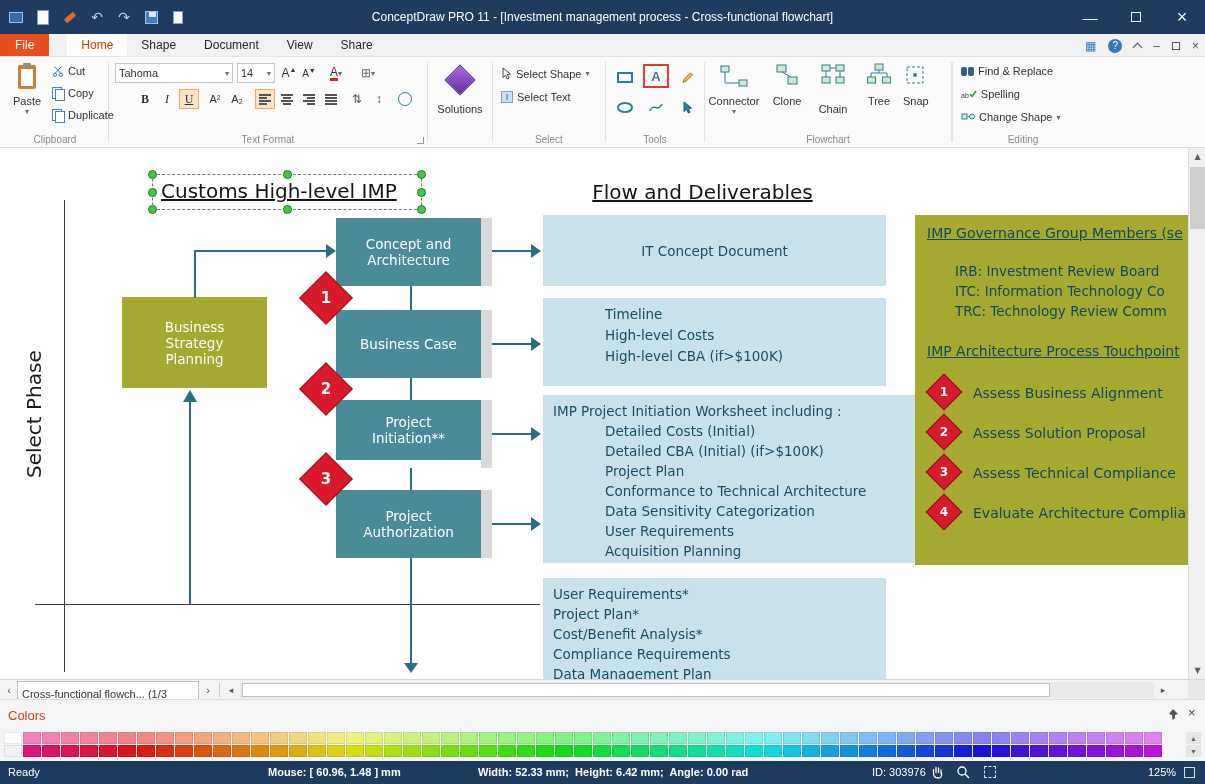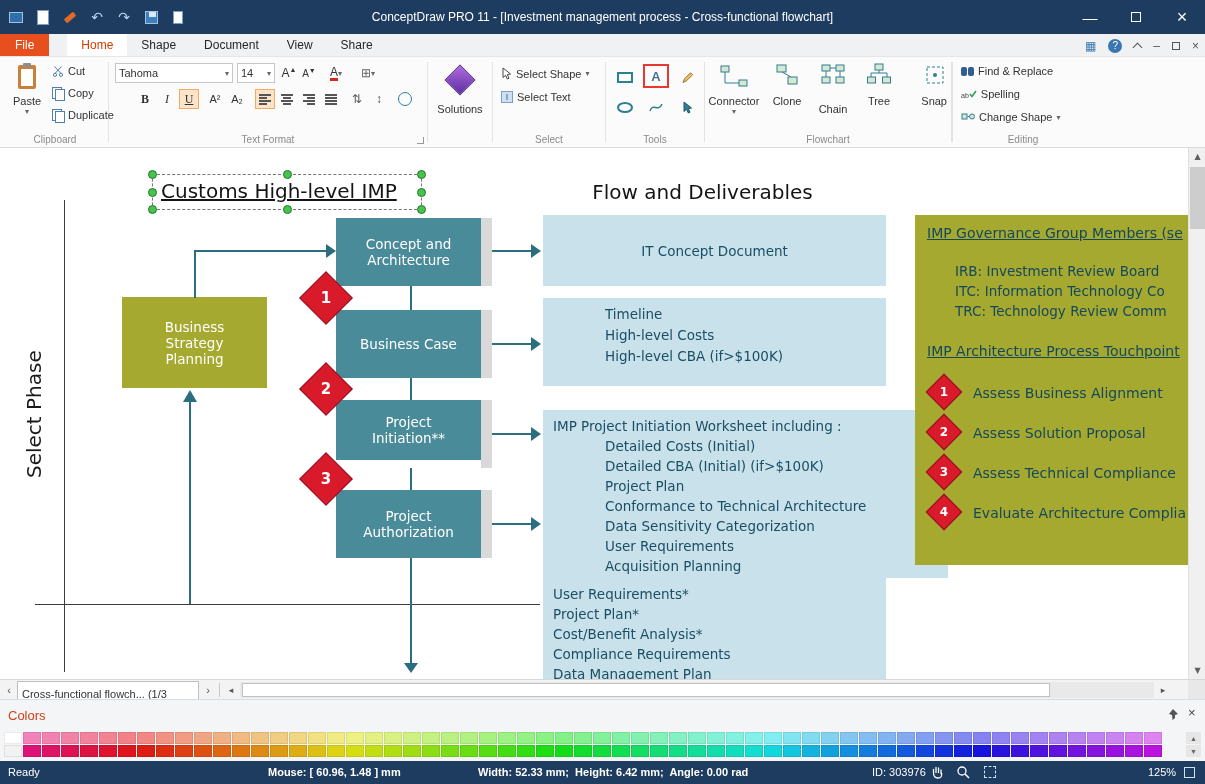--- a/index.html
+++ b/index.html
@@ -334,21 +334,21 @@
       </div>
       <div class="abs" style="left:152px;top:6px;width:44px;display:flex;flex-direction:column;align-items:center">
         <svg width="24" height="24" viewBox="0 0 24 24">
             <rect x="8" y="1" width="8" height="6" fill="#d8e8d0" stroke="#2e7f93"></rect>
             <path d="M12 7 V10 M4 10 H20 M4 10 V14 M20 10 V14" stroke="#2e7f93" fill="none"></path>
             <rect x="0.5" y="14" width="8" height="6" fill="#d8e8d0" stroke="#2e7f93"></rect>
             <rect x="15.5" y="14" width="8" height="6" fill="#d8e8d0" stroke="#2e7f93"></rect>
           </svg>
         <span class="rbtn" style="margin-top:8px">Tree</span>
       </div>
-      <div class="abs" style="left:198px;top:6px;width:44px;display:flex;flex-direction:column;align-items:flex-end">
+      <div class="abs" style="left:198px;top:6px;width:44px;display:flex;flex-direction:column;align-items:flex-start">
         <svg width="24" height="24" viewBox="0 0 24 24">
             <rect x="4" y="4" width="16" height="16" fill="none" stroke="#2e7f93" stroke-dasharray="3 2"></rect>
             <circle cx="12" cy="12" r="2" fill="#2e7f93"></circle>
           </svg>
         <span class="rbtn" style="margin-top:8px">Snap</span>
       </div>
       <div class="rg-label">Flowchart</div>
     </div>
     <div class="rdiv"></div>
 
@@ -392,21 +392,21 @@
       <span class="handle" style="left:-5px;top:-5px"></span>
       <span class="handle" style="left:130px;top:-5px"></span>
       <span class="handle" style="right:-5px;top:-5px"></span>
       <span class="handle" style="left:-5px;top:13px"></span>
       <span class="handle" style="right:-5px;top:13px"></span>
       <span class="handle" style="left:-5px;bottom:-5px"></span>
       <span class="handle" style="left:130px;bottom:-5px"></span>
       <span class="handle" style="right:-5px;bottom:-5px"></span>
     </div>
 
-    <div class="abs h2line" style="left:560px;top:32px;width:285px;text-align:center;">Flow and Deliverables</div>
+    <div class="abs h2line" style="left:560px;top:32px;width:285px;text-align:center;text-decoration:underline">Flow and Deliverables</div>
 
     <div class="abs oliveb" style="left:122px;top:149px;width:145px;height:91px;display:flex;align-items:center;justify-content:center;text-align:center;font-size:13.5px">
       <span style="width:118px">Business Strategy Planning</span>
     </div>
 
     <div class="abs strip" style="left:481px;top:70px;width:11px;height:68px"></div>
     <div class="abs strip" style="left:481px;top:162px;width:11px;height:68px"></div>
     <div class="abs strip" style="left:481px;top:252px;width:11px;height:68px"></div>
     <div class="abs strip" style="left:481px;top:342px;width:11px;height:68px"></div>
 
@@ -456,21 +456,21 @@
       </div>
 
     <div class="abs blueb" style="left:543px;top:67px;width:343px;height:71px;display:flex;align-items:center;justify-content:center;font-size:14px">
       <span class="dl-line">IT Concept Document</span>
     </div>
     <div class="abs blueb" style="left:543px;top:150px;width:343px;height:88px;padding:6px 0 0 10px">
       <div class="dl-line indent" style="line-height:21px">Timeline</div>
       <div class="dl-line indent" style="line-height:21px">High-level Costs</div>
       <div class="dl-line indent" style="line-height:21px">High-level CBA (if&gt;$100K)</div>
     </div>
-    <div class="abs blueb" style="left:543px;top:262px;width:405px;height:168px;padding:6px 0 0 10px">
+    <div class="abs blueb" style="left:543px;top:247px;width:405px;height:168px;padding:6px 0 0 10px">
       <div class="dl-line">IMP Project Initiation Worksheet including :</div>
       <div class="dl-line indent">Detailed Costs (Initial)</div>
       <div class="dl-line indent">Detailed CBA (Initial) (if&gt;$100K)</div>
       <div class="dl-line indent">Project Plan</div>
       <div class="dl-line indent">Conformance to Technical Architecture</div>
       <div class="dl-line indent">Data Sensitivity Categorization</div>
       <div class="dl-line indent">User Requirements</div>
       <div class="dl-line indent">Acquisition Planning</div>
     </div>
     <div class="abs blueb" style="left:543px;top:430px;width:343px;height:101px;padding:6px 0 0 10px;overflow:hidden">

